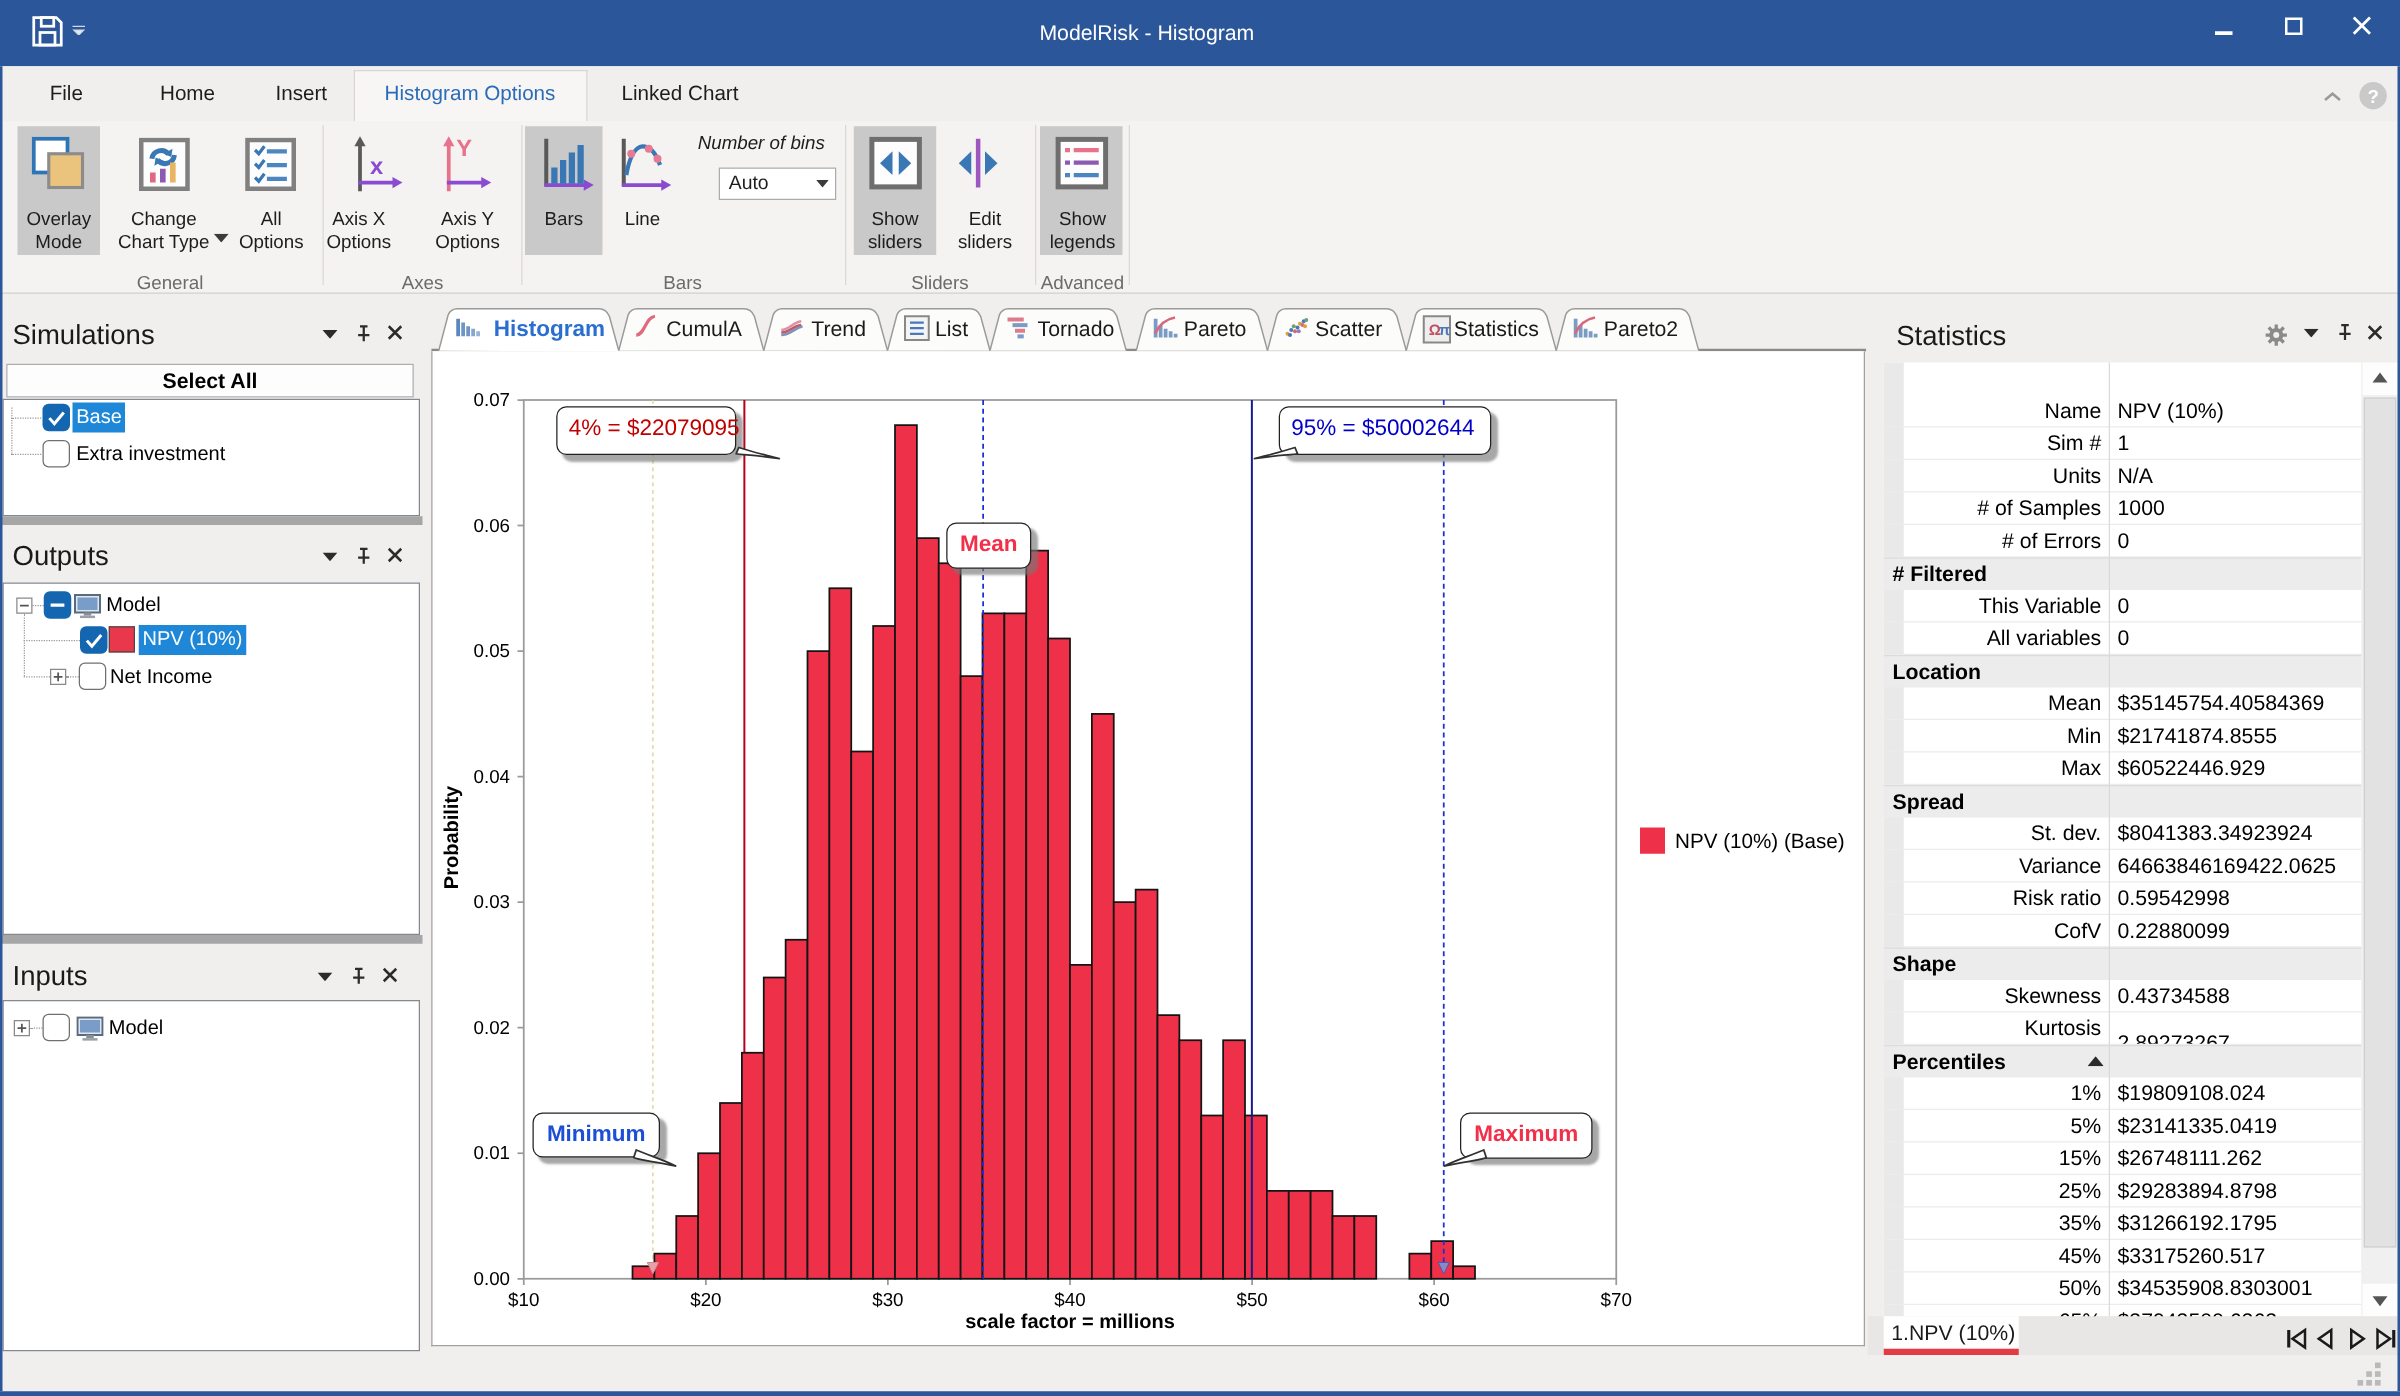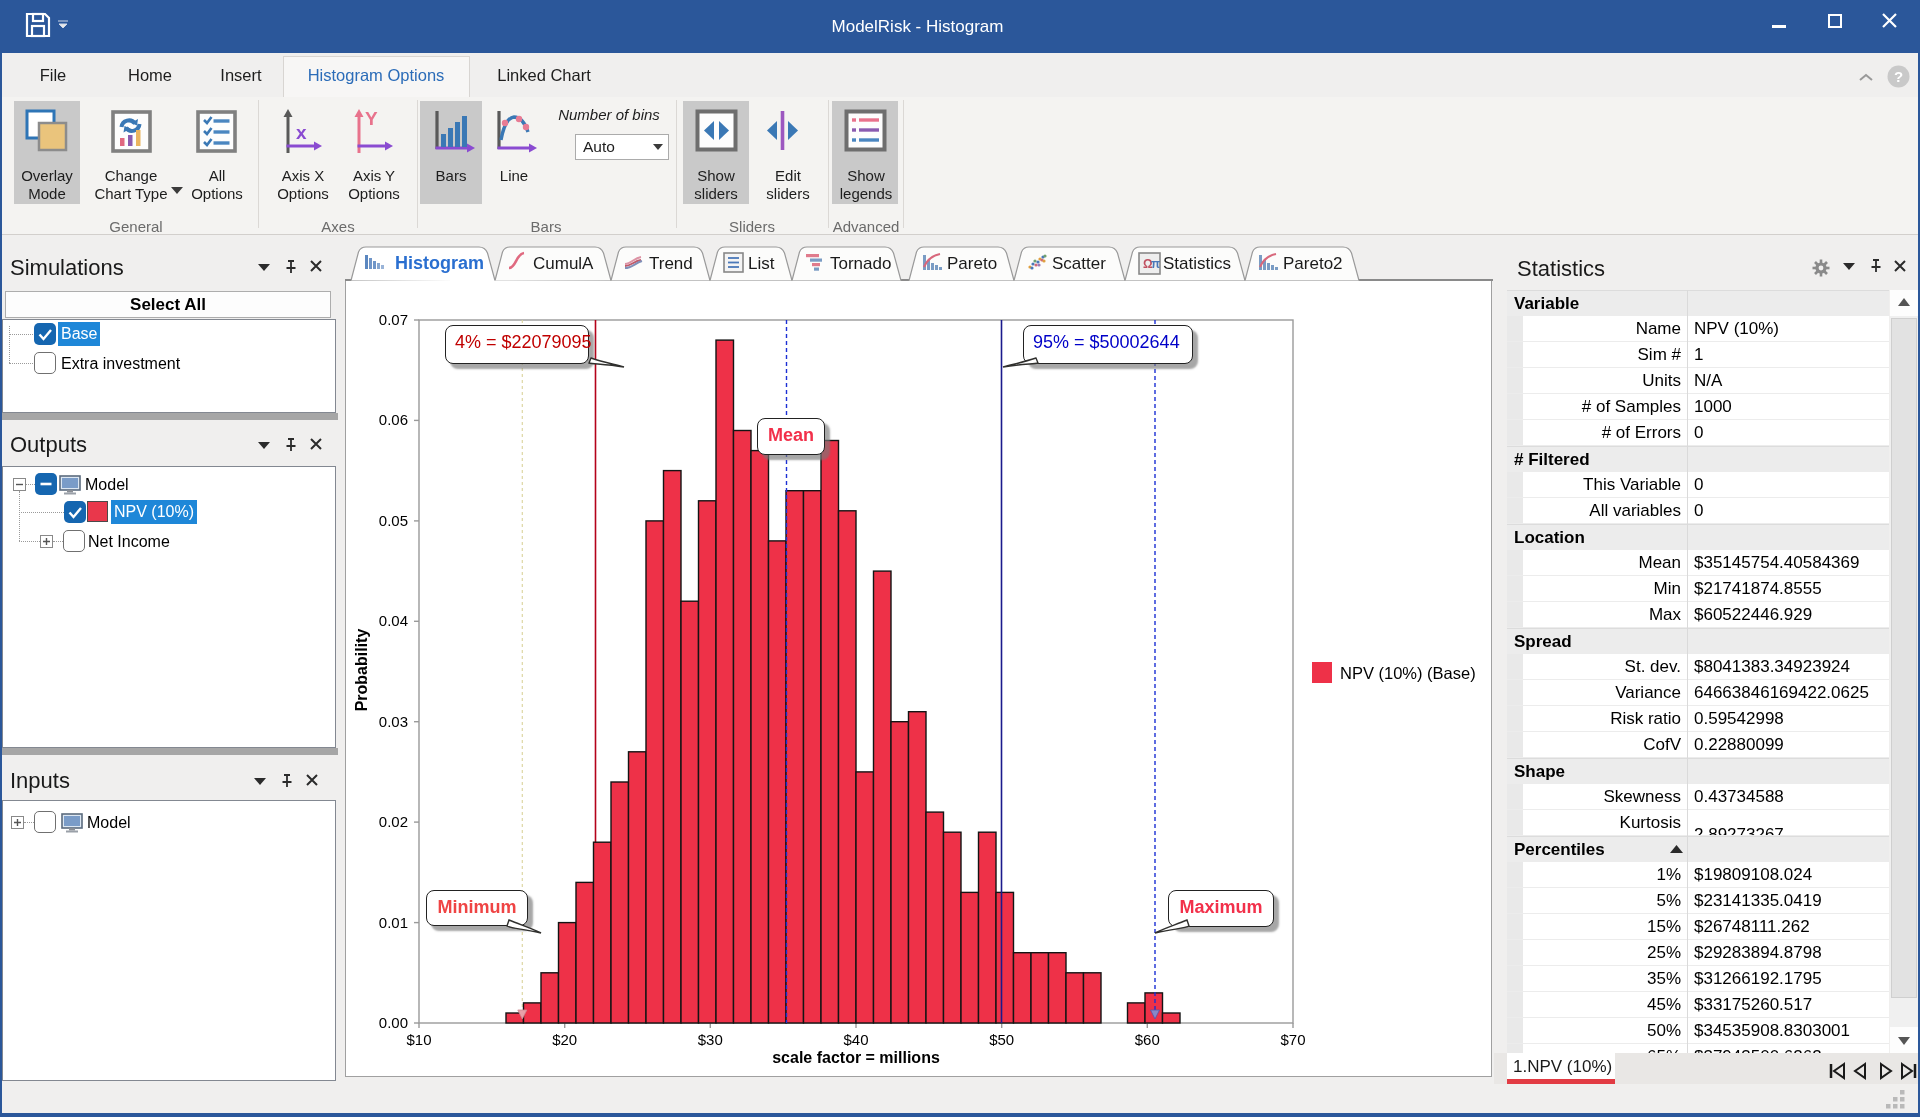--- a/index.html
+++ b/index.html
@@ -135,21 +135,21 @@
     <div class="abs rlabel" style="left:179px;top:167px;width:76px;">All<br>Options</div>
     <div class="abs " style="left:281px;top:108px;">
       <svg width="45" height="47">
         <path d="M7 45 V8" stroke="#595959" stroke-width="3"></path>
         <path d="M7 1 l-4.5 8 h9 z" fill="#595959"></path>
         <path d="M5.5 38 H34" stroke="#8a4bd1" stroke-width="3"></path>
         <path d="M41 38 l-8 -4.5 v9 z" fill="#8a4bd1"></path>
         <text x="15" y="31" font-size="19" font-weight="bold" fill="#8a4bd1" font-family="Liberation Sans">x</text>
       </svg>
     </div>
-    <div class="abs rlabel" style="left:268px;top:167px;width:70px;text-align:center;">Axis X<br>Options</div>
+    <div class="abs rlabel" style="left:252px;top:167px;width:70px;text-align:center;">Axis X<br>Options</div>
     <div class="abs " style="left:352px;top:108px;">
       <svg width="45" height="47">
         <path d="M7 45 V8" stroke="#e8728c" stroke-width="3"></path>
         <path d="M7 1 l-4.5 8 h9 z" fill="#e8728c"></path>
         <path d="M5.5 38 H34" stroke="#8a4bd1" stroke-width="3"></path>
         <path d="M41 38 l-8 -4.5 v9 z" fill="#8a4bd1"></path>
         <text x="13" y="17" font-size="19" font-weight="bold" fill="#e8728c" font-family="Liberation Sans">Y</text>
       </svg>
     </div>
     <div class="abs rlabel" style="left:339px;top:167px;width:70px;">Axis Y<br>Options</div>
@@ -519,21 +519,21 @@
     </div>
     <div class="abs " style="left:996px;top:357px;">
       <svg width="44" height="13">
         <path d="M 40 1 C 28 5 18 7 7 10 C 25 7 38 7 42 6 Z" fill="#fff" stroke="#30302e" stroke-width="1.4"></path>
       </svg>
     </div>
     <div class="abs callout" style="left:757px;top:418px;width:68px;height:37px;">
       <div style="margin:6px 0 0 0;text-align:center;font-size:18px;font-weight:bold;color:#f2304a;">Mean</div>
     </div>
     <div class="abs callout" style="left:426px;top:890px;width:102px;height:36px;">
-      <div style="margin:6px 0 0 0;text-align:center;font-size:18px;font-weight:bold;color:#ef4444;">Minimum</div>
+      <div style="margin:6px 0 0 0;text-align:center;font-size:18px;font-weight:bold;color:#1d4ed8;">Minimum</div>
     </div>
     <div class="abs " style="left:506px;top:918px;">
       <svg width="38" height="18">
         <path d="M 3 2 C 15 7 25 10 35 15 C 17 11 4 10 1 8 Z" fill="#fff" stroke="#30302e" stroke-width="1.4"></path>
       </svg>
     </div>
     <div class="abs callout" style="left:1168px;top:890px;width:106px;height:37px;">
       <div style="margin:6px 0 0 0;text-align:center;font-size:18px;font-weight:bold;color:#f2304a;">Maximum</div>
     </div>
     <div class="abs " style="left:1150px;top:918px;">
@@ -564,21 +564,20 @@
         <path d="M4 2 h6 M7 2 v7 M2.5 9 h9 M7 9 v5" stroke="#2b2b2b" stroke-width="1.8" fill="none"></path>
       </svg>
     </div>
     <div class="abs " style="left:1893px;top:259px;">
       <svg width="14" height="14">
         <path d="M2 2 L12 12 M12 2 L2 12" stroke="#2b2b2b" stroke-width="2"></path>
       </svg>
     </div>
     <div class="abs " style="left:1507px;top:290px;width:382px;height:763px;background:#fff;"></div>
     <div class="abs " style="left:1507px;top:290px;width:16px;height:763px;background:#e9e9e9;"></div>
-    <div class="abs statsrow statshdr" style="top:290px;">Variable</div>
     <div class="abs statslbl" style="top:316px;">Name</div>
     <div class="abs statsval" style="top:316px;">NPV (10%)</div>
     <div class="abs rowline" style="top:341px;"></div>
     <div class="abs statslbl" style="top:342px;">Sim #</div>
     <div class="abs statsval" style="top:342px;">1</div>
     <div class="abs rowline" style="top:367px;"></div>
     <div class="abs statslbl" style="top:368px;">Units</div>
     <div class="abs statsval" style="top:368px;">N/A</div>
     <div class="abs rowline" style="top:393px;"></div>
     <div class="abs statslbl" style="top:394px;"># of Samples</div>

